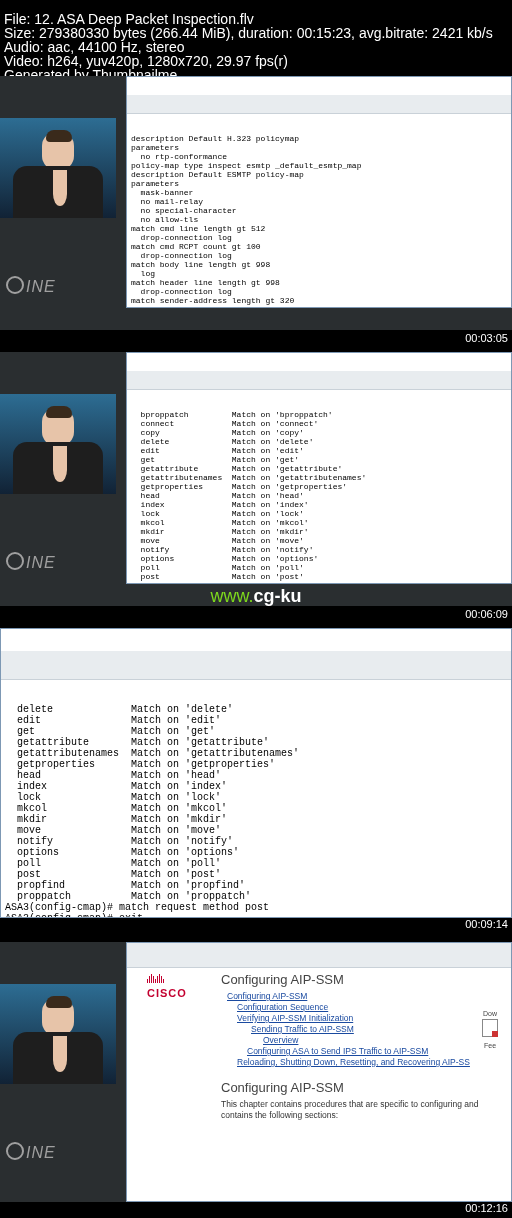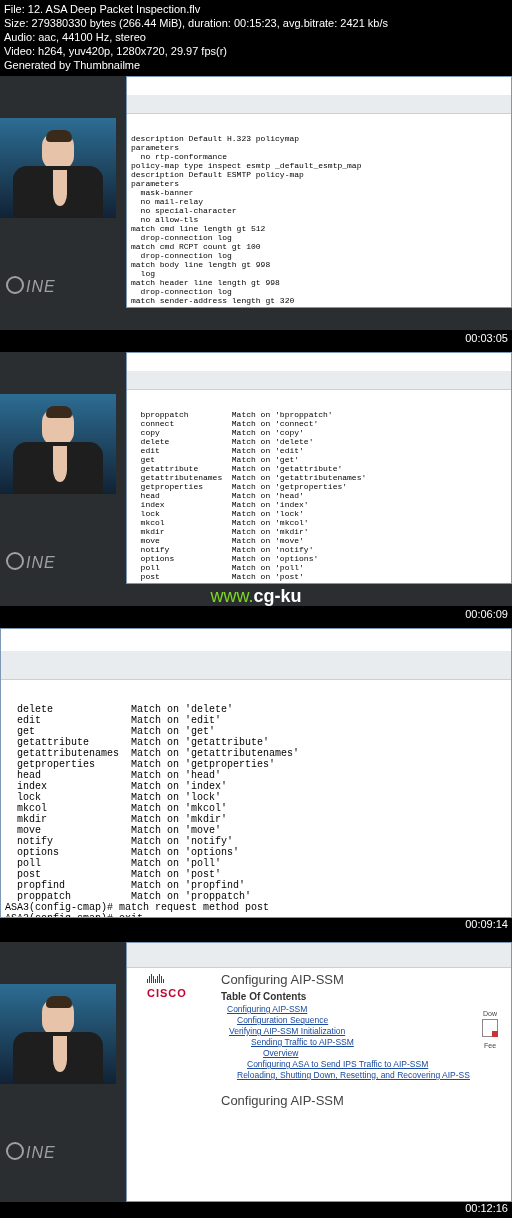--- a/index.html
+++ b/index.html
@@ -1,17 +1,17 @@
 <!DOCTYPE html>
 <html><head>
 <meta charset="utf-8">
 <style>
   html,body{margin:0;padding:0;background:#000;color:#fff;font-family:Arial,Helvetica,sans-serif;width:512px}
   body{height:1218px;position:relative;overflow:hidden}
-  .meta{position:absolute;top:2px;left:4px;font-size:11px;line-height:14px;white-space:pre}
+  .meta{position:absolute;top:12px;left:4px;font-size:14px;line-height:14px;white-space:pre}
   .frame{position:absolute;background:#2a2e30;overflow:hidden}
   .ts{position:absolute;right:4px;font-size:11px;color:#fff}
   .speaker{position:absolute;left:0;width:116px;height:100px;background:linear-gradient(#2d6d93,#112235);overflow:hidden}
   .head{margin:14px auto 0;width:32px;height:38px;background:#e7c4a9;border-radius:14px;position:relative}
   .head::before{content:"";position:absolute;top:-2px;left:4px;width:26px;height:12px;background:#3a2a1b;border-radius:8px 8px 4px 4px}
   .torso{width:90px;height:60px;margin:-4px auto 0;background:#1e1e1e;border-radius:14px 14px 0 0;position:relative}
   .torso::after{content:"";position:absolute;left:40px;top:4px;width:14px;height:36px;background:#e7c4a9;border-radius:0 0 8px 8px/0 0 14px 14px}
   .ine{position:absolute;left:6px;font-size:16px;color:#a0a0a0;font-style:italic;letter-spacing:1px}
   .ine .ring{display:inline-block;width:14px;height:14px;border:2px solid #a0a0a0;border-radius:50%;margin-right:2px;vertical-align:-2px}
   .term{position:absolute;background:#fff;color:#000;font-family:Liberation Mono, monospace;font-size:8px;line-height:9px;white-space:pre;overflow:hidden;border:1px solid #7d98b4}
@@ -151,31 +151,31 @@
   <div class="ine" style="top:200px"><span class="ring"></span><span>INE</span></div>
   <div class="doc" style="left:126px;top:0;width:384px;height:258px">
     <div class="dochead"></div>
     <div style="padding:0 8px 8px 8px;position:relative">
       <div class="cisco-logo">
         <span class="bars"><i style="height:4px"></i><i style="height:7px"></i><i style="height:9px"></i><i style="height:7px"></i><i style="height:4px"></i><i style="height:7px"></i><i style="height:9px"></i><i style="height:7px"></i><i style="height:4px"></i></span><br>
         <span class="cisco-word">CISCO</span>
       </div>
       <div style="margin:-26px 0 0 86px">
         <h1>Configuring AIP-SSM</h1>
-        <h2>Table Of Contents</h2>
         <div style="margin-left:6px">
           <a>Configuring AIP-SSM</a><br>
           <span style="margin-left:10px"><a>Configuration Sequence</a></span><br>
-          <span style="margin-left:2px"><a>Verifying AIP-SSM Initialization</a></span><br>
+          <span style="margin-left:10px"><a>Verifying AIP-SSM Initialization</a></span><br>
           <span style="margin-left:24px"><a>Sending Traffic to AIP-SSM</a></span><br>
           <span style="margin-left:36px"><a>Overview</a></span><br>
           <span style="margin-left:20px"><a>Configuring ASA to Send IPS Traffic to AIP-SSM</a></span><br>
           <span style="margin-left:10px"><a>Reloading, Shutting Down, Resetting, and Recovering AIP-SS</a></span>
         </div>
         <h1 style="margin-top:14px">Configuring AIP-SSM</h1>
+        <div style="color:#333">This chapter contains procedures that are specific to configuring and contains the following sections:</div>
       </div>
       <div class="dl">
         <span>Dow</span><br><span class="pdf"></span><br><span>Fee</span>
       </div>
     </div>
   </div>
 </div>
 <div class="ts" style="top:1202px"><span>00:12:16</span></div>
 
 </body></html>

